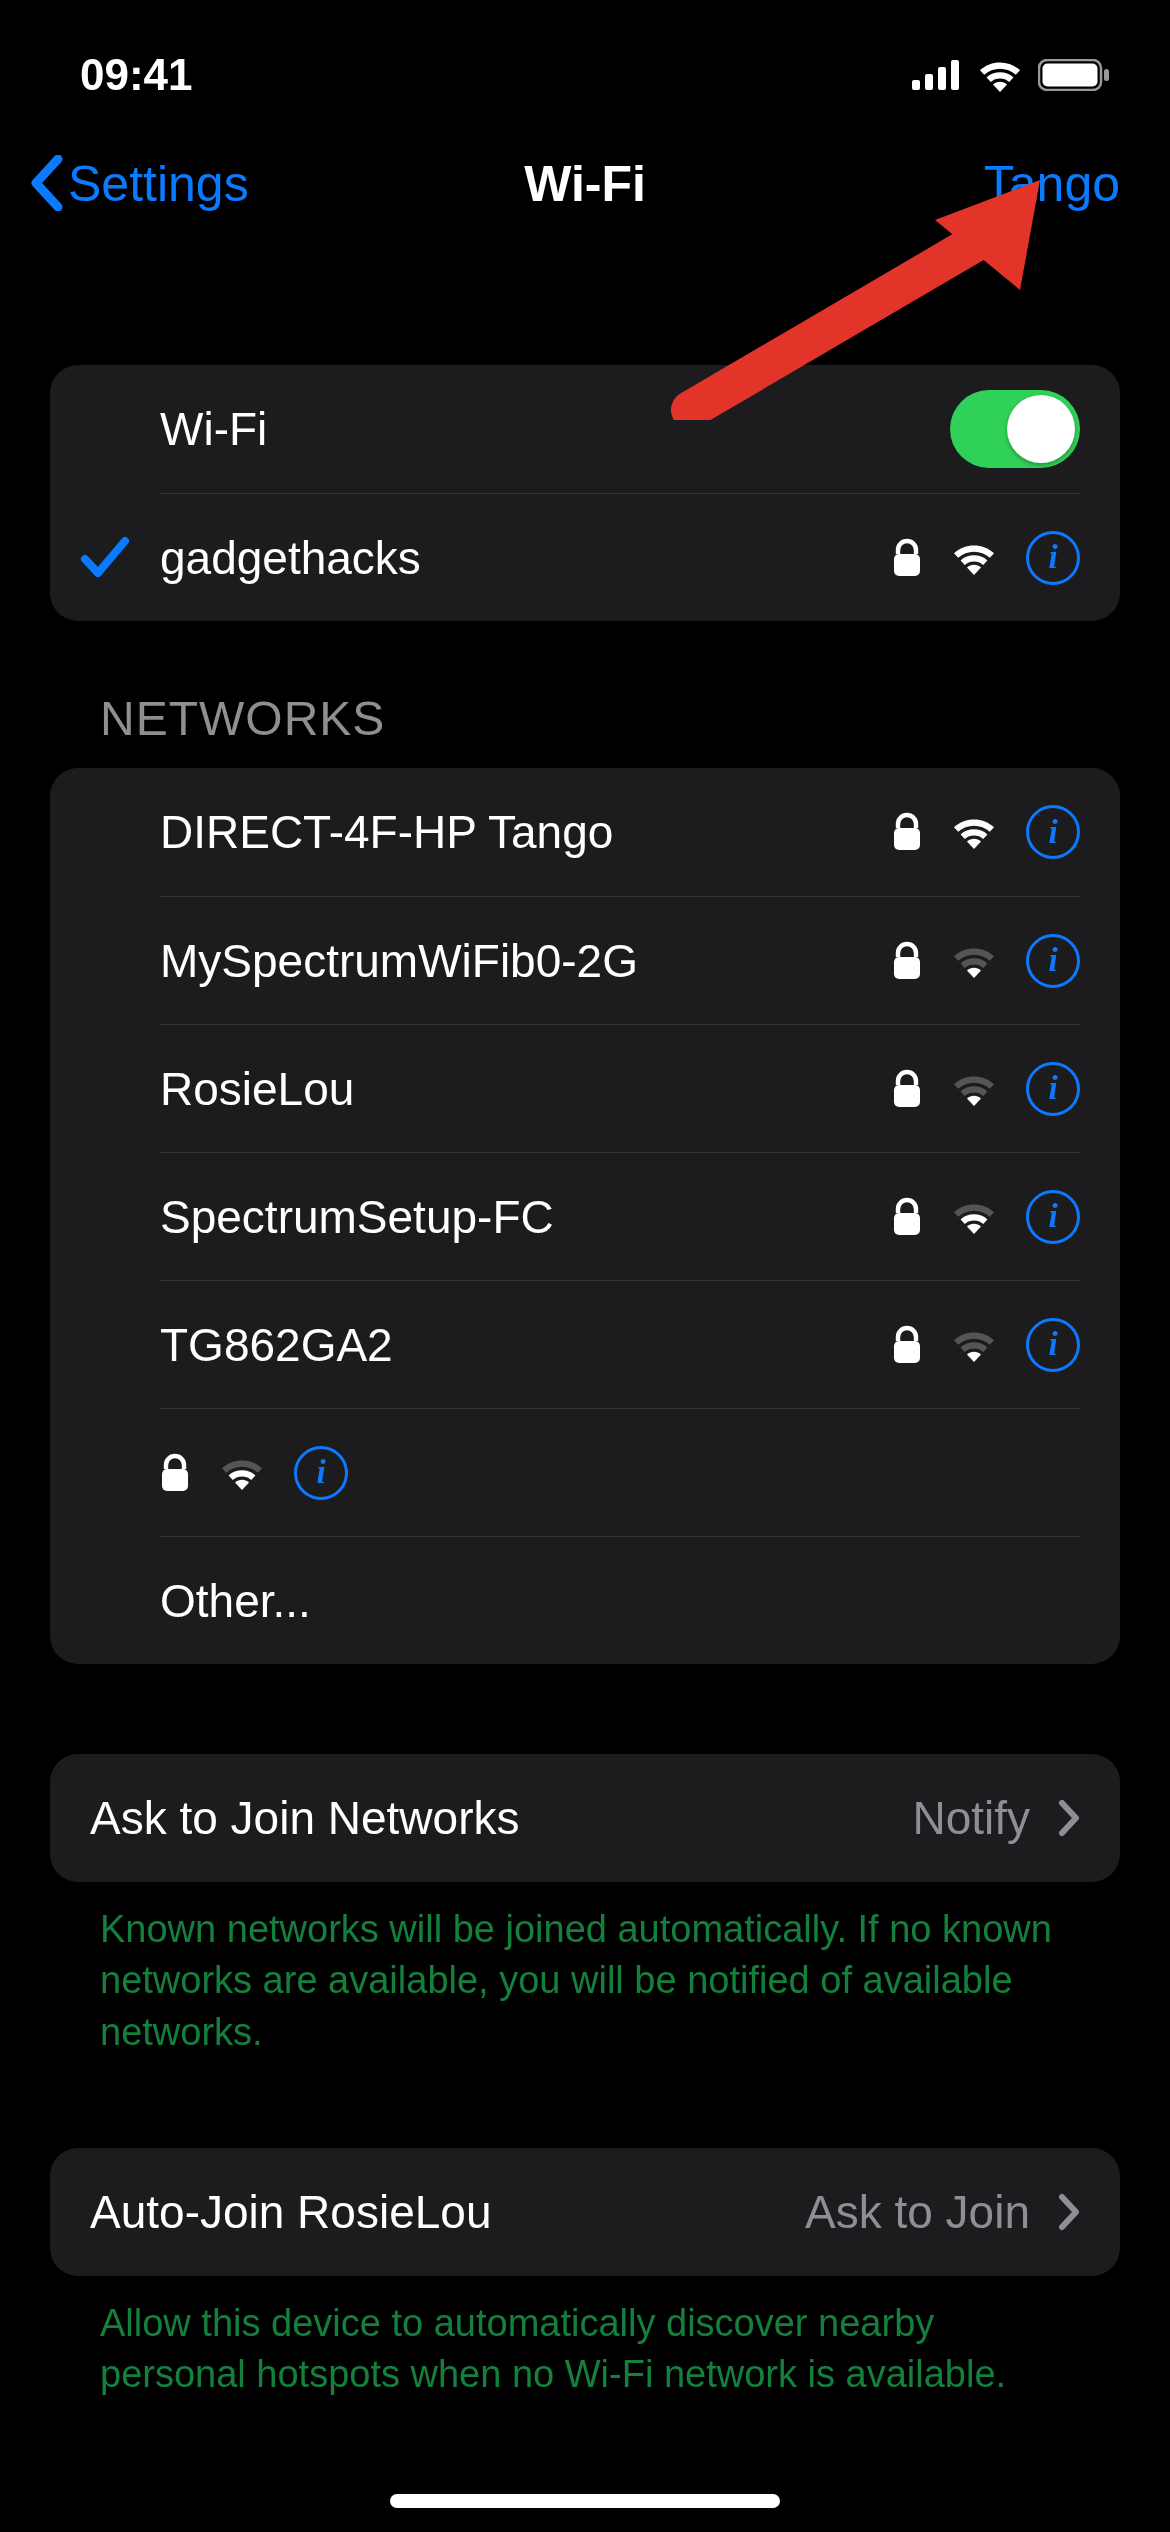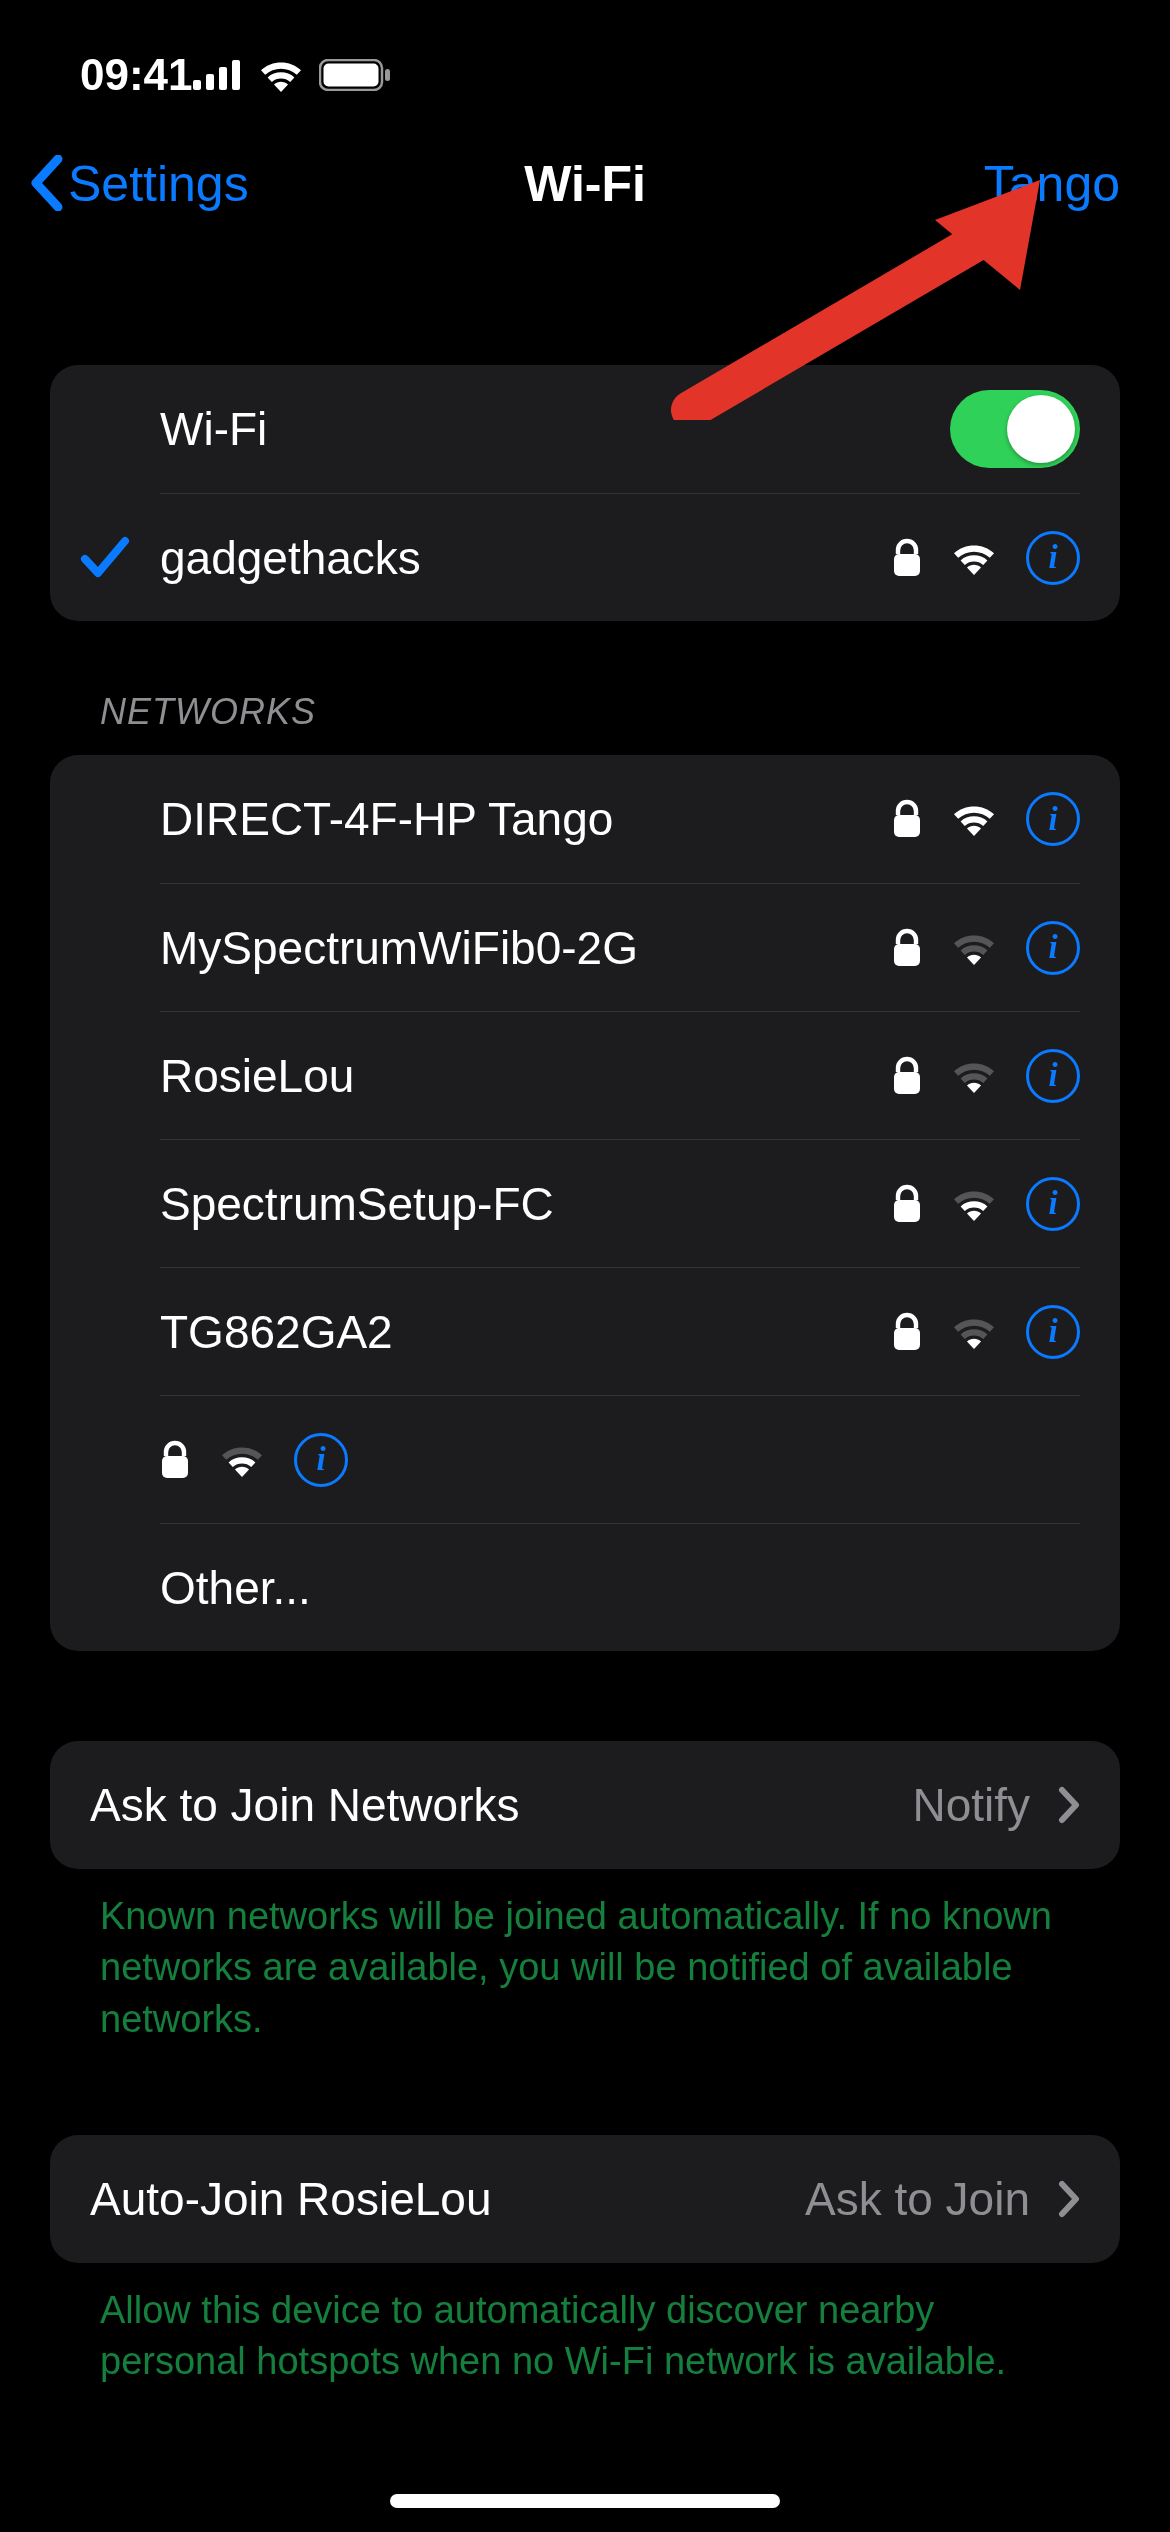--- a/index.html
+++ b/index.html
@@ -6,20 +6,21 @@
   html, body {
     width: 1170px;
     height: 2532px;
     background: #000;
     font-family: -apple-system, "SF Pro Text", "Helvetica Neue", Arial, sans-serif;
     color: #fff;
     overflow: hidden;
   }
   .status-bar {
     display: flex;
+    justify-content: space-between;
     align-items: center;
     padding: 40px 60px 20px 80px;
     height: 130px;
   }
   .status-time {
     font-size: 44px;
     font-weight: 600;
   }
   .status-icons {
     display: flex;
@@ -92,24 +93,23 @@
     display: flex;
     align-items: center;
     gap: 28px;
   }
   .row-value {
     color: #8e8e93;
     font-size: 46px;
   }
   .section-header {
     color: #8e8e93;
-    font-size: 36px;
+    font-size: 48px;
     letter-spacing: 1px;
     padding: 70px 0 22px 50px;
-    font-style: italic;
   }
   .section-footer {
     color: #15803d;
     font-size: 38px;
     line-height: 1.35;
     padding: 22px 50px 0 50px;
   }
   .spacer { height: 115px; }
   .spacer2 { height: 90px; }
   .toggle {

